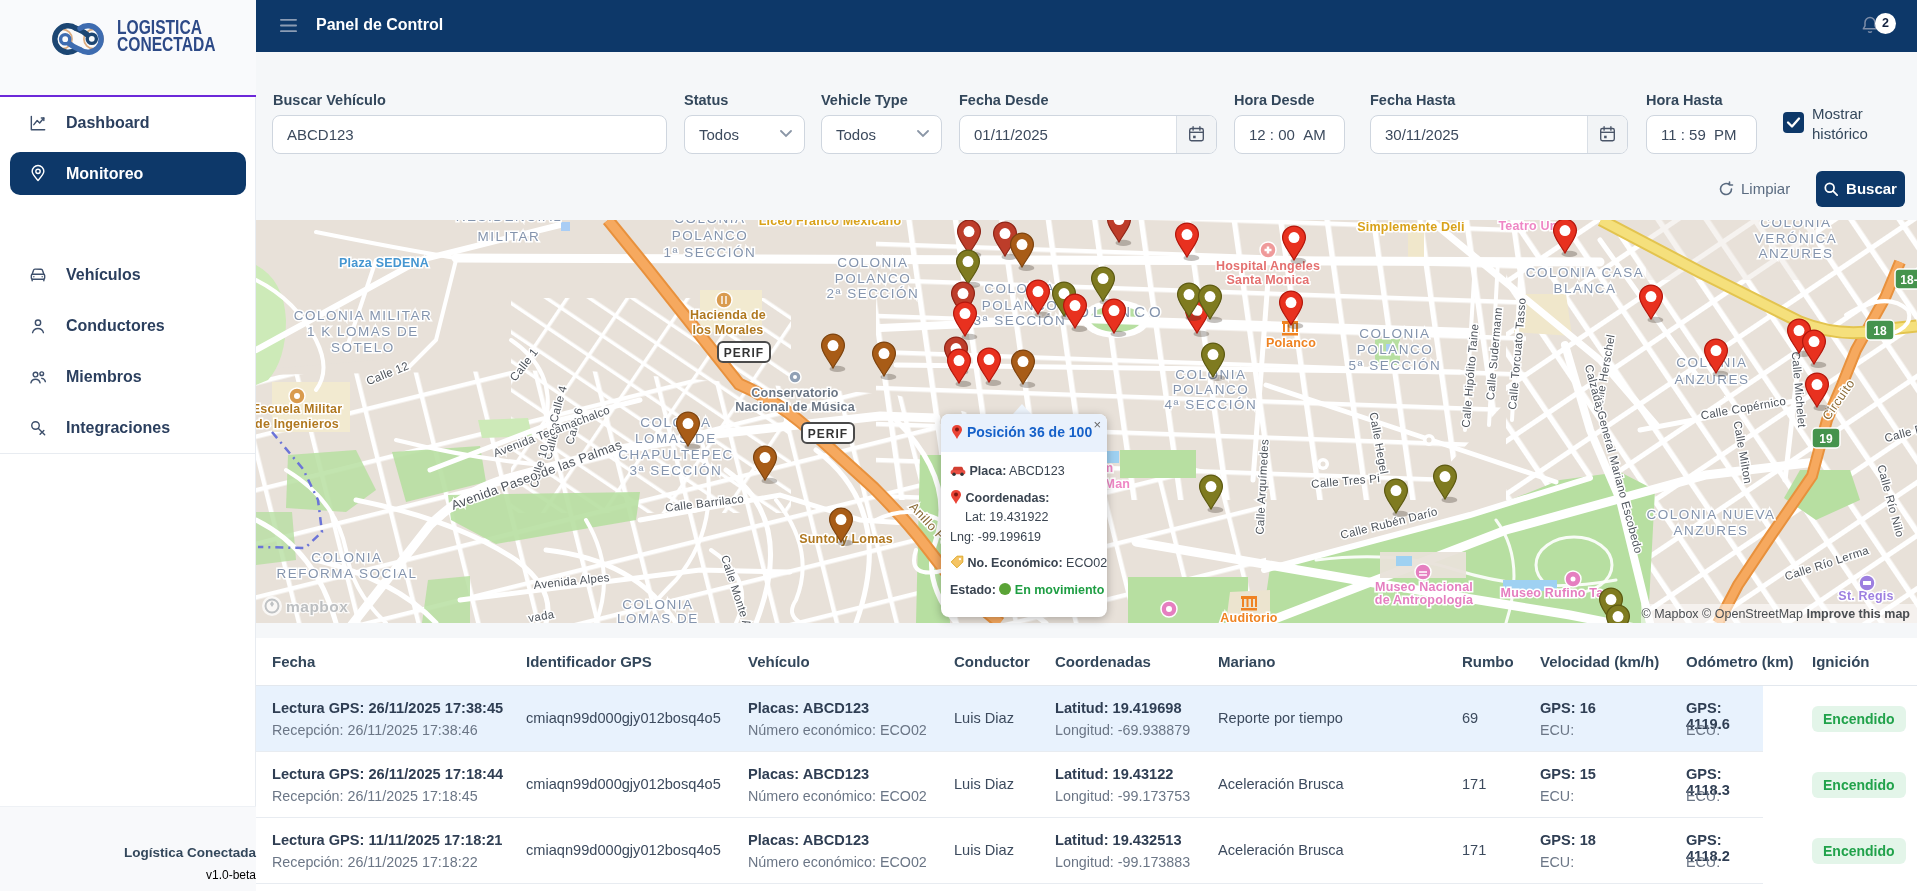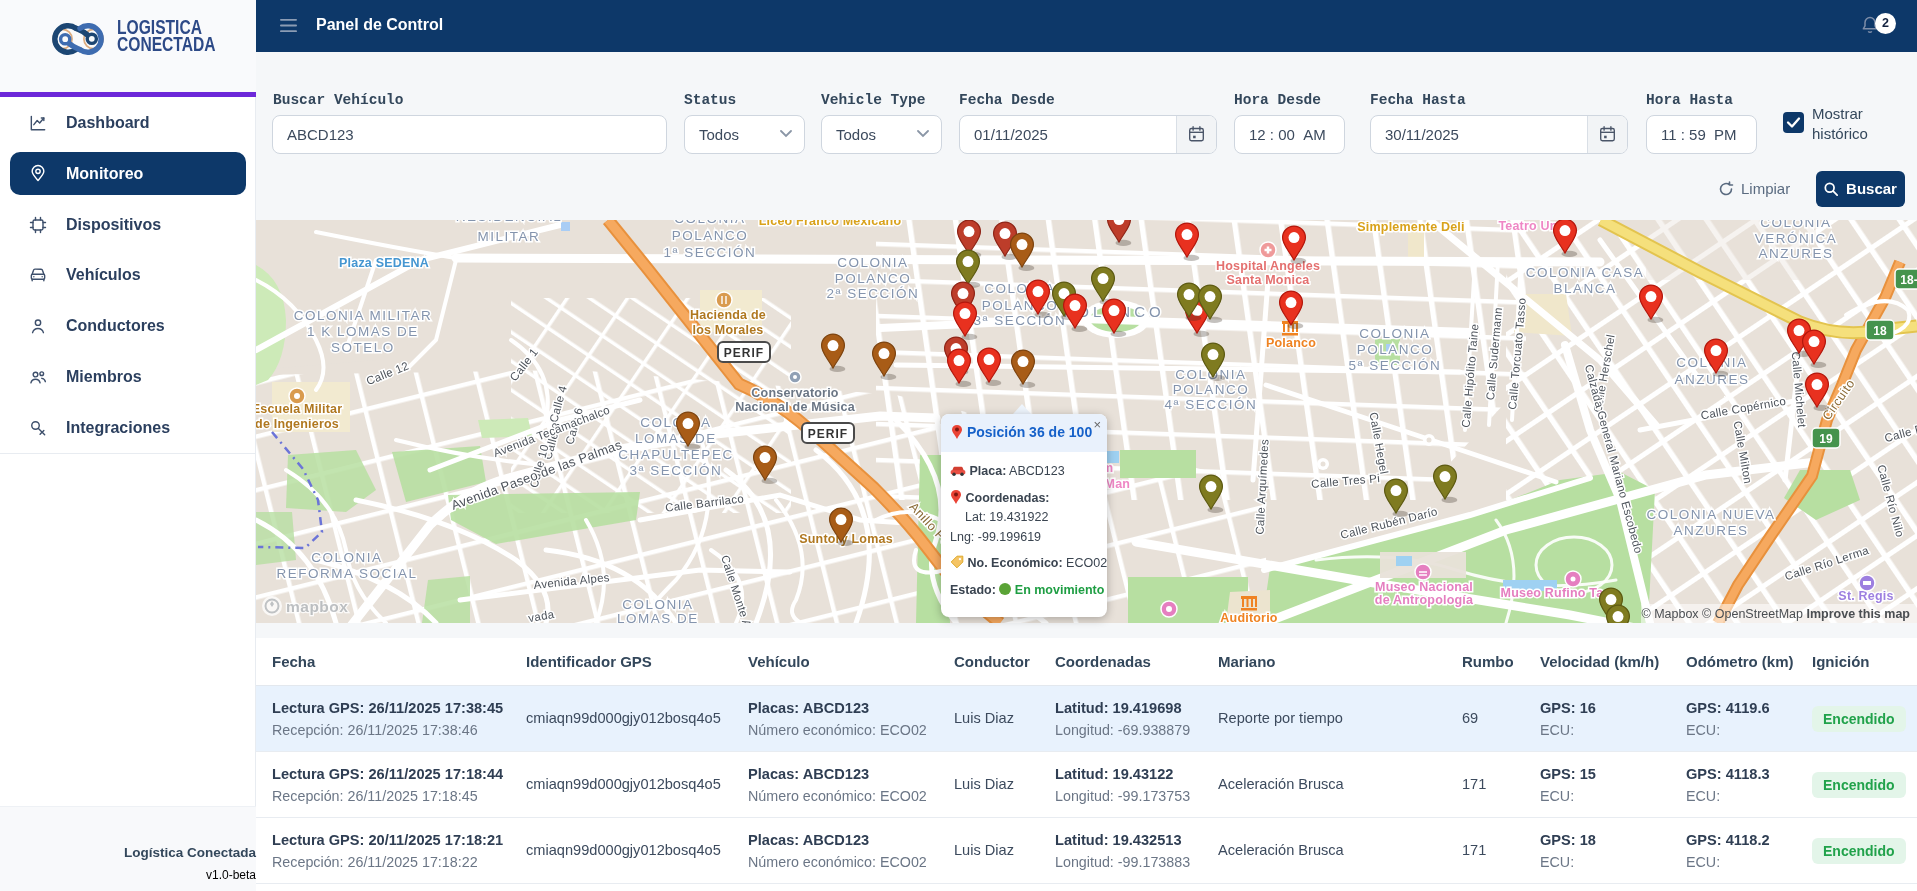--- a/index.html
+++ b/index.html
@@ -1,56 +1,56 @@
 <!DOCTYPE html>
 <html><head><meta charset="utf-8"><title>Panel de Control</title>
 <style>
 *{margin:0;padding:0;box-sizing:border-box;}
 html,body{width:1917px;height:891px;overflow:hidden;font-family:"Liberation Sans",sans-serif;background:#f5f7f9;}
 .abs{position:absolute;}
 
 #sidebar{position:absolute;left:0;top:0;width:256px;height:891px;background:#fff;border-right:1px solid #e8ecf1;z-index:5;}
-#logo{position:absolute;left:0;top:0;width:256px;height:97px;background:#f9fafc;border-bottom:5px solid #6d28d9;}
+#logo{position:absolute;left:0;top:0;width:256px;height:97px;background:#f9fafc;border-bottom:2px solid #6d28d9;}
 #logotxt{position:absolute;left:117px;top:19px;font-size:20px;font-weight:bold;color:#2d4a87;line-height:16.5px;letter-spacing:0px;transform:scaleX(.78);transform-origin:left top;}
 .mitem{position:absolute;left:0;width:256px;height:51px;color:#2b3f5e;font-size:16px;font-weight:bold;}
 .mitem .mico{position:absolute;left:28px;top:50%;margin-top:-10px;width:20px;height:20px;}
 .mitem .mtxt{position:absolute;left:66px;top:50%;transform:translateY(-50%);}
 #msel{position:absolute;left:10px;top:152px;width:236px;height:43px;background:#0d3869;border-radius:10px;}
 #msel .mico{position:absolute;left:18px;top:11px;width:20px;height:20px;}
 #msel .mtxt{position:absolute;left:56px;top:50%;transform:translateY(-50%);color:#fff;font-size:16px;font-weight:bold;}
 #sdiv{position:absolute;left:0;top:453px;width:256px;height:1px;background:#e8ecf1;}
 #sfoot{position:absolute;left:0;top:806px;width:256px;height:85px;background:#f8f9fb;border-top:1px solid #eef1f5;text-align:right;}
 #sfoot .a{margin-top:38px;font-size:13.5px;font-weight:bold;color:#33475b;}
 #sfoot .b{margin-top:8px;font-size:12px;color:#000000;}
 
 #topbar{position:absolute;left:256px;top:0;width:1661px;height:52px;background:#0d3869;z-index:4;}
 #tbtitle{position:absolute;left:60px;top:16px;color:#fff;font-size:16px;font-weight:bold;}
 
 #filters{position:absolute;left:256px;top:52px;width:1661px;height:168px;background:#f5f7f9;z-index:3;}
-.flabel{position:absolute;font-size:14.5px;font-weight:bold;color:#33475b;font-family:Liberation Mono, monospace;}
+.flabel{position:absolute;font-size:14.5px;font-weight:bold;color:#33475b;}
 .finput{position:absolute;top:63px;height:39px;background:#fff;border:1px solid #cfd6df;border-radius:8px;font-size:15px;color:#3c4a5d;line-height:37px;padding-left:14px;}
 .fsel .chev{position:absolute;right:12px;top:14px;width:12px;height:8px;}
 .dateic{position:absolute;right:0px;top:0px;width:40px;height:37px;background:#f2f4f6;border-left:1px solid #d9dfe6;border-radius:0 7px 7px 0;}
 .dateic svg{position:absolute;left:11px;top:9px;}
 #chk{position:absolute;left:1527px;top:60px;width:21px;height:21px;background:#0d3869;border-radius:4px;}
 #chklbl{position:absolute;left:1556px;top:52px;font-size:15px;color:#33475b;line-height:20px;}
 #limpiar{position:absolute;left:1462px;top:128px;font-size:15px;color:#5a6b80;}
 #buscar{position:absolute;left:1560px;top:119px;width:89px;height:36px;background:#0d3869;border-radius:6px;color:#fff;font-size:15px;font-weight:bold;text-align:center;line-height:36px;}
 
 #popup{position:absolute;left:941px;top:414px;width:166px;height:203px;background:#fff;border-radius:8px;box-shadow:0 2px 10px rgba(0,0,0,.28);z-index:6;font-size:12.5px;color:#3a4450;white-space:nowrap;}
 #popup .hdr{height:38px;background:#e9f1fc;border-radius:8px 8px 0 0;color:#1661c9;font-weight:bold;font-size:14px;padding:10px 0 0 10px;}
 #parrow{position:absolute;left:1013px;top:404px;width:0;height:0;border-left:9px solid transparent;border-right:9px solid transparent;border-bottom:10px solid #eef5fd;z-index:6;}
 #pclose{position:absolute;right:6px;top:3px;color:#666;font-size:13px;font-weight:normal;}
 .prow{padding:0 9px;position:relative;white-space:nowrap;}
 .pico{display:inline-block;vertical-align:-2px;}
 
 #tbl{position:absolute;left:256px;top:638px;width:1661px;height:253px;background:#fff;z-index:2;}
 .th{position:absolute;top:0;height:48px;line-height:48px;font-size:15px;font-weight:bold;color:#33475b;}
 #thead{position:absolute;left:0;top:0;width:1661px;height:48px;border-bottom:1px solid #e3e8ee;text-align:center;}
-.trow{position:absolute;left:0;width:1661px;height:66px;border-bottom:1px solid #e8ecf1;}
+.trow{position:absolute;left:0;width:1507px;height:66px;border-bottom:1px solid #e8ecf1;}
 .c1{font-size:14.6px;font-weight:bold;color:#2f3e53;position:absolute;top:14px;}
 .c2{font-size:14.3px;color:#6b7686;position:absolute;top:36px;}
 .c0{font-size:14.6px;color:#3c4a5d;position:absolute;top:24px;}
 .pill{position:absolute;top:20px;background:#e3f5e9;color:#21a24b;font-weight:bold;font-size:14px;border-radius:6px;padding:5px 11px;}
 </style></head>
 <body>
 <div id="topbar">
 <svg class="abs" style="left:24px;top:17px" width="17" height="17" viewBox="0 0 18 18">
       <path d="M1 3h16M1 9h16M1 15h16" stroke="#8b9cb4" stroke-width="2" stroke-linecap="round"></path>
     </svg>
@@ -712,21 +712,21 @@
       <div class="c2" style="left:799px">Longitud: -99.173753</div>
 <div class="c0" style="left:962px">Aceleración Brusca</div>
 <div class="c0" style="left:1206px">171</div>
 <div class="c1" style="left:1284px">GPS: 15</div>
       <div class="c2" style="left:1284px">ECU:</div>
 <div class="c1" style="left:1430px">GPS: 4118.3</div>
       <div class="c2" style="left:1430px">ECU:</div>
 <div class="pill" style="left:1556px">Encendido</div>
 </div>
 <div class="trow" style="top:180px;">
-<div class="c1" style="left:16px">Lectura GPS: 20/11/2025 17:18:21</div>
+<div class="c1" style="left:16px">Lectura GPS: 11/11/2025 17:18:21</div>
       <div class="c2" style="left:16px">Recepción: 26/11/2025 17:18:22</div>
 <div class="c0" style="left:270px">cmiaqn99d000gjy012bosq4o5</div>
 <div class="c1" style="left:492px">Placas: ABCD123</div>
       <div class="c2" style="left:492px">Número económico: ECO02</div>
 <div class="c0" style="left:698px">Luis Diaz</div>
 <div class="c1" style="left:799px">Latitud: 19.432513</div>
       <div class="c2" style="left:799px">Longitud: -99.173883</div>
 <div class="c0" style="left:962px">Aceleración Brusca</div>
 <div class="c0" style="left:1206px">171</div>
 <div class="c1" style="left:1284px">GPS: 18</div>
@@ -757,27 +757,20 @@
           <path d="M19 6v3M19 6h-3" stroke="#3d4f6b" stroke-width="1.7" fill="none" stroke-linecap="round" stroke-linejoin="round"></path>
         </svg></span>
       <span class="mtxt">Dashboard</span>
     </div>
 <div id="msel">
       <span class="mico"><svg viewBox="0 0 24 24">
           <path d="M12 21c-4-4.5-7-7.7-7-11a7 7 0 1 1 14 0c0 3.3-3 6.5-7 11z" stroke="#ffffff" stroke-width="1.7" fill="none" stroke-linecap="round" stroke-linejoin="round"></path>
           <circle cx="12" cy="10" r="2.6" stroke="#ffffff" stroke-width="1.7" fill="none" stroke-linecap="round" stroke-linejoin="round"></circle>
         </svg></span>
       <span class="mtxt">Monitoreo</span>
-    </div>
-<div class="mitem" style="top:199px">
-      <span class="mico"><svg viewBox="0 0 24 24">
-          <rect x="6" y="6" width="12" height="12" rx="2" stroke="#3d4f6b" stroke-width="1.7" fill="none" stroke-linecap="round" stroke-linejoin="round"></rect>
-          <path d="M9 6V3M15 6V3M9 21v-3M15 21v-3M6 9H3M6 15H3M21 9h-3M21 15h-3" stroke="#3d4f6b" stroke-width="1.7" fill="none" stroke-linecap="round" stroke-linejoin="round"></path>
-        </svg></span>
-      <span class="mtxt">Dispositivos</span>
     </div>
 <div class="mitem" style="top:249px">
       <span class="mico"><svg viewBox="0 0 24 24">
           <path d="M5 11l1.5-4.5A2 2 0 0 1 8.4 5h7.2a2 2 0 0 1 1.9 1.5L19 11" stroke="#3d4f6b" stroke-width="1.7" fill="none" stroke-linecap="round" stroke-linejoin="round"></path>
           <rect x="4" y="11" width="16" height="6" rx="1.5" stroke="#3d4f6b" stroke-width="1.7" fill="none" stroke-linecap="round" stroke-linejoin="round"></rect>
           <path d="M7 14h.01M17 14h.01M5 17v2M19 17v2" stroke="#3d4f6b" stroke-width="1.7" fill="none" stroke-linecap="round" stroke-linejoin="round"></path>
         </svg></span>
       <span class="mtxt">Vehículos</span>
     </div>
 <div class="mitem" style="top:300px">

